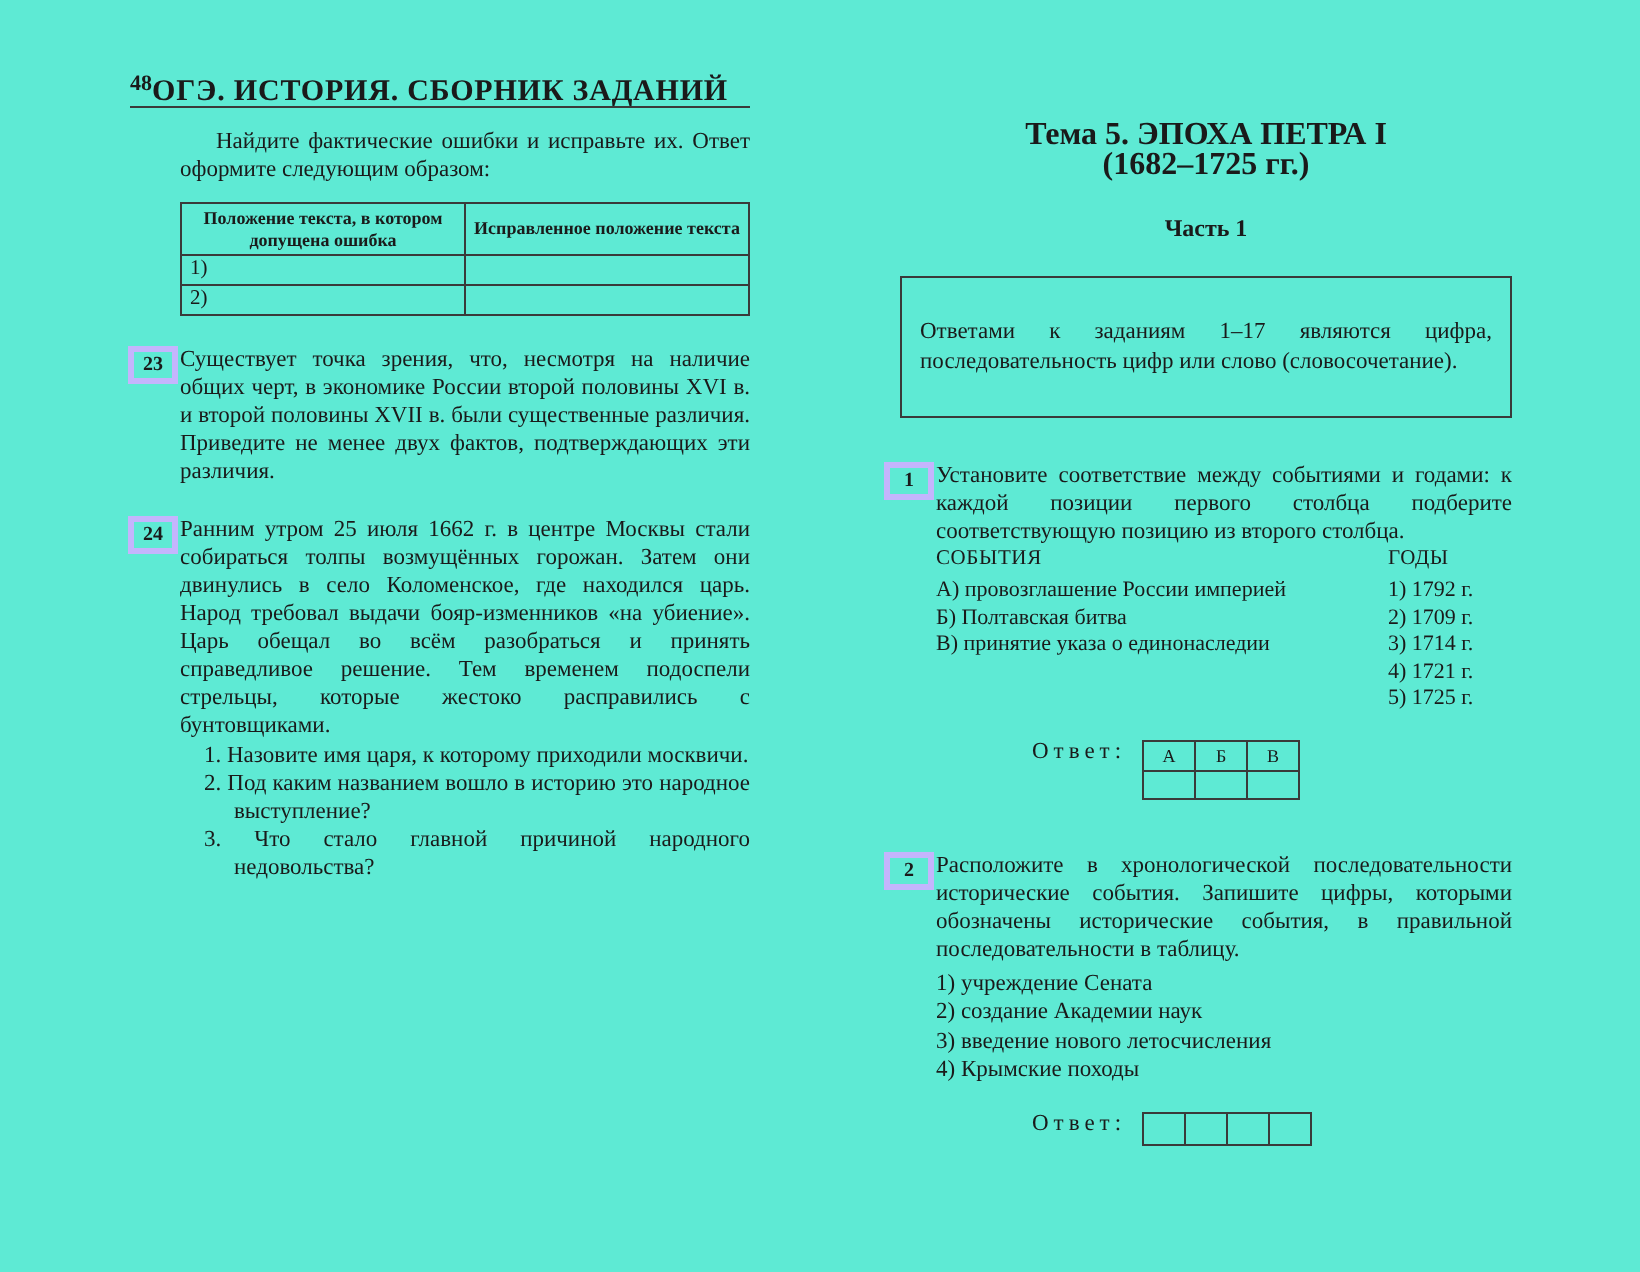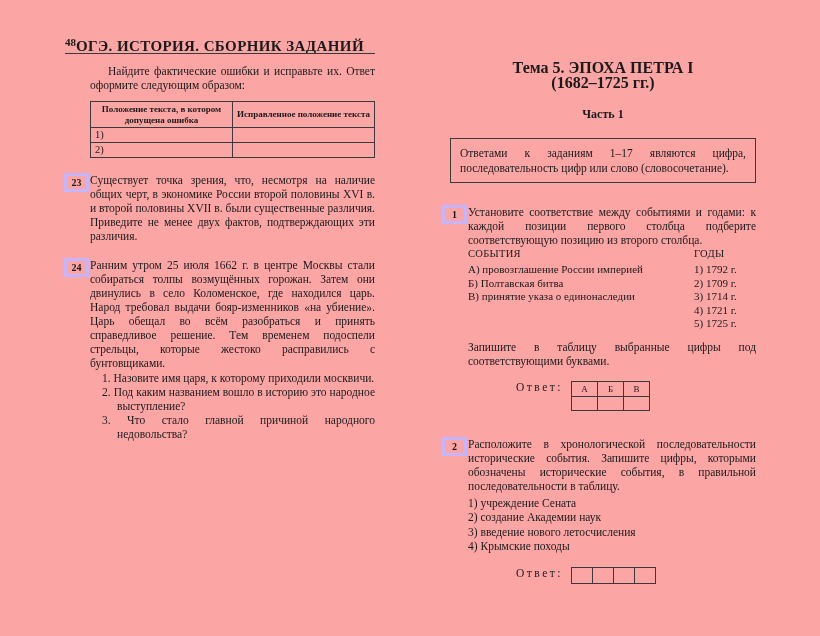--- a/index.html
+++ b/index.html
@@ -1,16 +1,16 @@
 <!DOCTYPE html>
 <html lang="ru"><head>
 <meta charset="utf-8">
 <style>
   html,body{margin:0;padding:0;}
-  .page{position:relative;width:820px;height:636px;background:#fca5a5;overflow:hidden;
+  .page{position:relative;width:820px;height:636px;background:#5eead4;overflow:hidden;
         font-family:"Liberation Serif", serif;color:#1a1a1a;}
   
   .pageno{position:absolute;left:65px;top:36px;font-size:11px;font-weight:bold;}
   .running-header{position:absolute;left:65px;top:38px;width:310px;text-align:center;
         font-size:15px;font-weight:bold;letter-spacing:0.4px;}
   .header-rule{position:absolute;left:65px;top:53px;width:310px;height:0;
         border-top:1px solid #3a3a3a;}
   
   .col-left{position:absolute;left:90px;top:64px;width:285px;
         font-size:11.5px;line-height:14px;text-align:justify;}
@@ -25,21 +25,21 @@
         padding:0 4px;text-align:left;}
   .task{position:relative;margin-top:15px;text-align:justify;}
   .tnum{position:absolute;left:-26px;top:0;width:19px;height:13px;
         border:3px solid #c4b5fd;font-size:10px;font-weight:bold;
         text-align:center;line-height:13px;}
   .questions{margin-top:1px;margin-left:12px;}
   .q{padding-left:15px;text-indent:-15px;text-align:justify;}
   
   .theme-title{width:100%;text-align:center;font-weight:bold;font-size:16px;line-height:15px;}
   .part-title{width:100%;text-align:center;font-weight:bold;font-size:12px;margin-top:17px;}
-  .note-box{border:1px solid #3a3a3a;margin-top:17px;padding:7px 9px;
+  .note-box{border:1px solid #3a3a3a;margin-top:17px;padding:20px 9px;
         font-size:11.5px;line-height:14.5px;text-align:justify;}
   .rtask{position:relative;margin-left:18px;width:288px;text-align:justify;}
   .rtask.first{margin-top:22px;}
   .rtask.second{margin-top:26px;}
   .match{display:flex;justify-content:space-between;text-align:left;}
   .match .hdr{font-size:10.5px;letter-spacing:0.3px;margin-bottom:2px;}
   .match .item{font-size:11px;line-height:13.5px;white-space:nowrap;}
   .match .left-list{width:215px;}
   .match .right-list{width:62px;}
   .instruction{margin-top:9px;text-align:justify;}
@@ -124,21 +124,20 @@
         <div class="right-list">
           <div class="hdr">ГОДЫ</div>
           <div class="item">1) 1792 г.</div>
           <div class="item">2) 1709 г.</div>
           <div class="item">3) 1714 г.</div>
           <div class="item">4) 1721 г.</div>
           <div class="item">5) 1725 г.</div>
         </div>
       </div>
 
-      <div class="instruction">Запишите в таблицу выбранные цифры под соответствующими буквами.</div>
 
       <div class="answer-row">
         <span class="answer-label">Ответ:</span>
         <table class="ans">
           <tbody>
               <tr>
             <th>А</th>
             <th>Б</th>
             <th>В</th>
           </tr>

